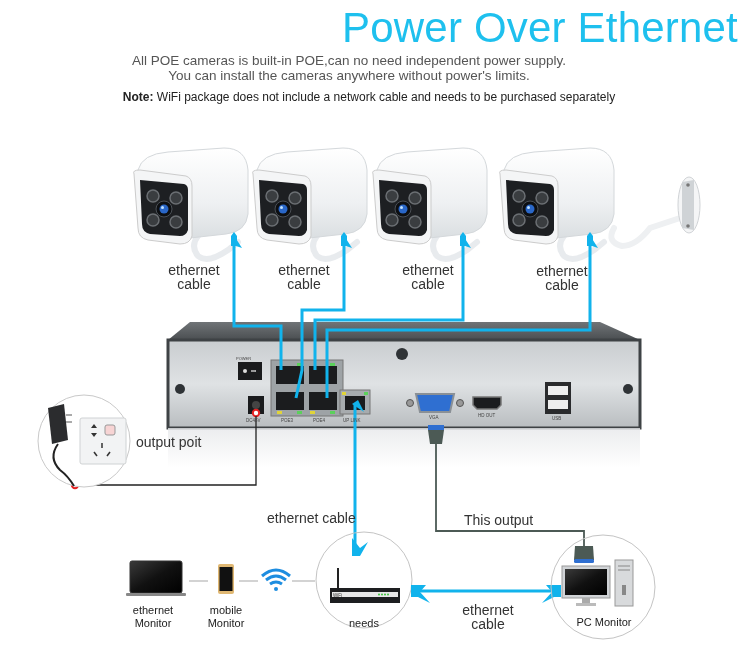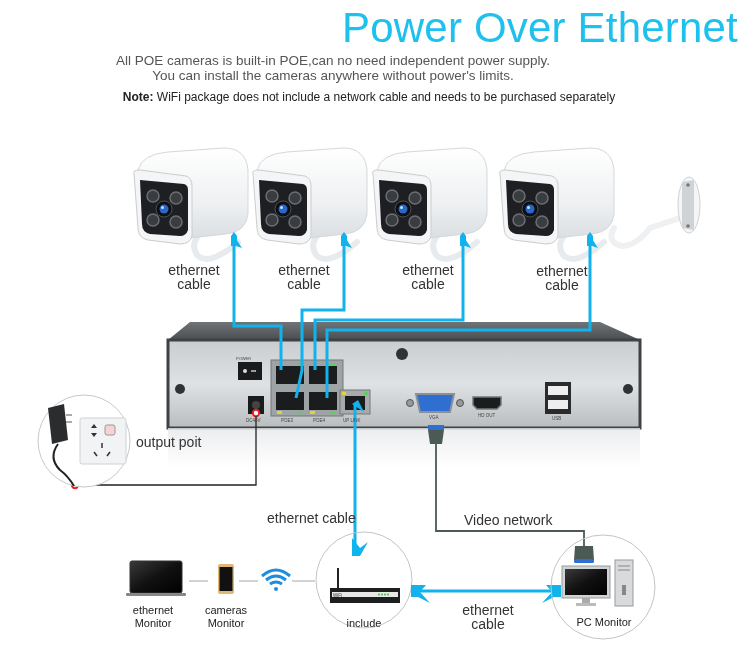--- a/index.html
+++ b/index.html
@@ -1,19 +1,19 @@
 <!DOCTYPE html>
 <html><head>
 <meta charset="utf-8">
 <style>
   html, body { margin:0; padding:0; background:#fff; }
   body { width:738px; height:668px; position:relative; overflow:hidden; font-family:"Liberation Sans", sans-serif; }
   .abs { position:absolute; }
   .title { left:0; top:4px; width:738px; text-align:right; font-size:42px; color:#1ec0ee; letter-spacing:0.2px; }
-  .sub { left:0; width:666px; text-align:center; font-size:13.5px; color:#555; line-height:15px; }
+  .sub { left:16px; width:666px; text-align:center; font-size:13.5px; color:#555; line-height:15px; }
   .note { left:0; top:90px; width:738px; text-align:center; font-size:12px; color:#222; }
   .note b { font-weight:bold;margin-top:40px; }
   .lbl { font-size:14px; color:#333; text-align:center; line-height:14px; }
   .lbl-b { font-size:11px; color:#222; text-align:center; line-height:13px; }
   svg { position:absolute; left:0; top:0; }
 </style>
 </head>
 <body>
 
 <div class="abs title">Power Over Ethernet</div>
@@ -251,28 +251,28 @@
 <div class="abs" style="left:246px;top:418px;font-size:4.5px;color:#444">DC48V</div>
 <div class="abs" style="left:281px;top:418px;font-size:4.5px;color:#444">POE3</div>
 <div class="abs" style="left:313px;top:418px;font-size:4.5px;color:#444">POE4</div>
 <div class="abs" style="left:343px;top:418px;font-size:4.5px;color:#444">UP LINK</div>
 <div class="abs" style="left:429px;top:415px;font-size:4.5px;color:#444">VGA</div>
 <div class="abs" style="left:478px;top:413px;font-size:4.5px;color:#444">HD OUT</div>
 <div class="abs" style="left:552px;top:416px;font-size:4.5px;color:#444">USB</div>
 
 <div class="abs lbl" style="left:136px;top:435px">output poit</div>
 <div class="abs lbl" style="left:267px;top:511px">ethernet cable</div>
-<div class="abs lbl" style="left:464px;top:513px">Video network</div>
+<div class="abs lbl" style="left:464px;top:513px">This output</div>
 
 <div class="abs lbl-b" style="left:122px;top:604px;width:62px">
     <div>ethernet</div>
     <div>Monitor</div>
   </div>
 <div class="abs lbl-b" style="left:200px;top:604px;width:52px">
-    <div>cameras</div>
+    <div>mobile</div>
     <div>Monitor</div>
   </div>
-<div class="abs lbl-b" style="left:336px;top:617px;width:56px">include</div>
+<div class="abs lbl-b" style="left:336px;top:617px;width:56px">needs</div>
 <div class="abs lbl" style="left:460px;top:603px;width:56px">
     <div>ethernet</div>
     <div>cable</div>
   </div>
 <div class="abs lbl-b" style="left:566px;top:616px;width:76px">PC Monitor</div>
 
 </body></html>

